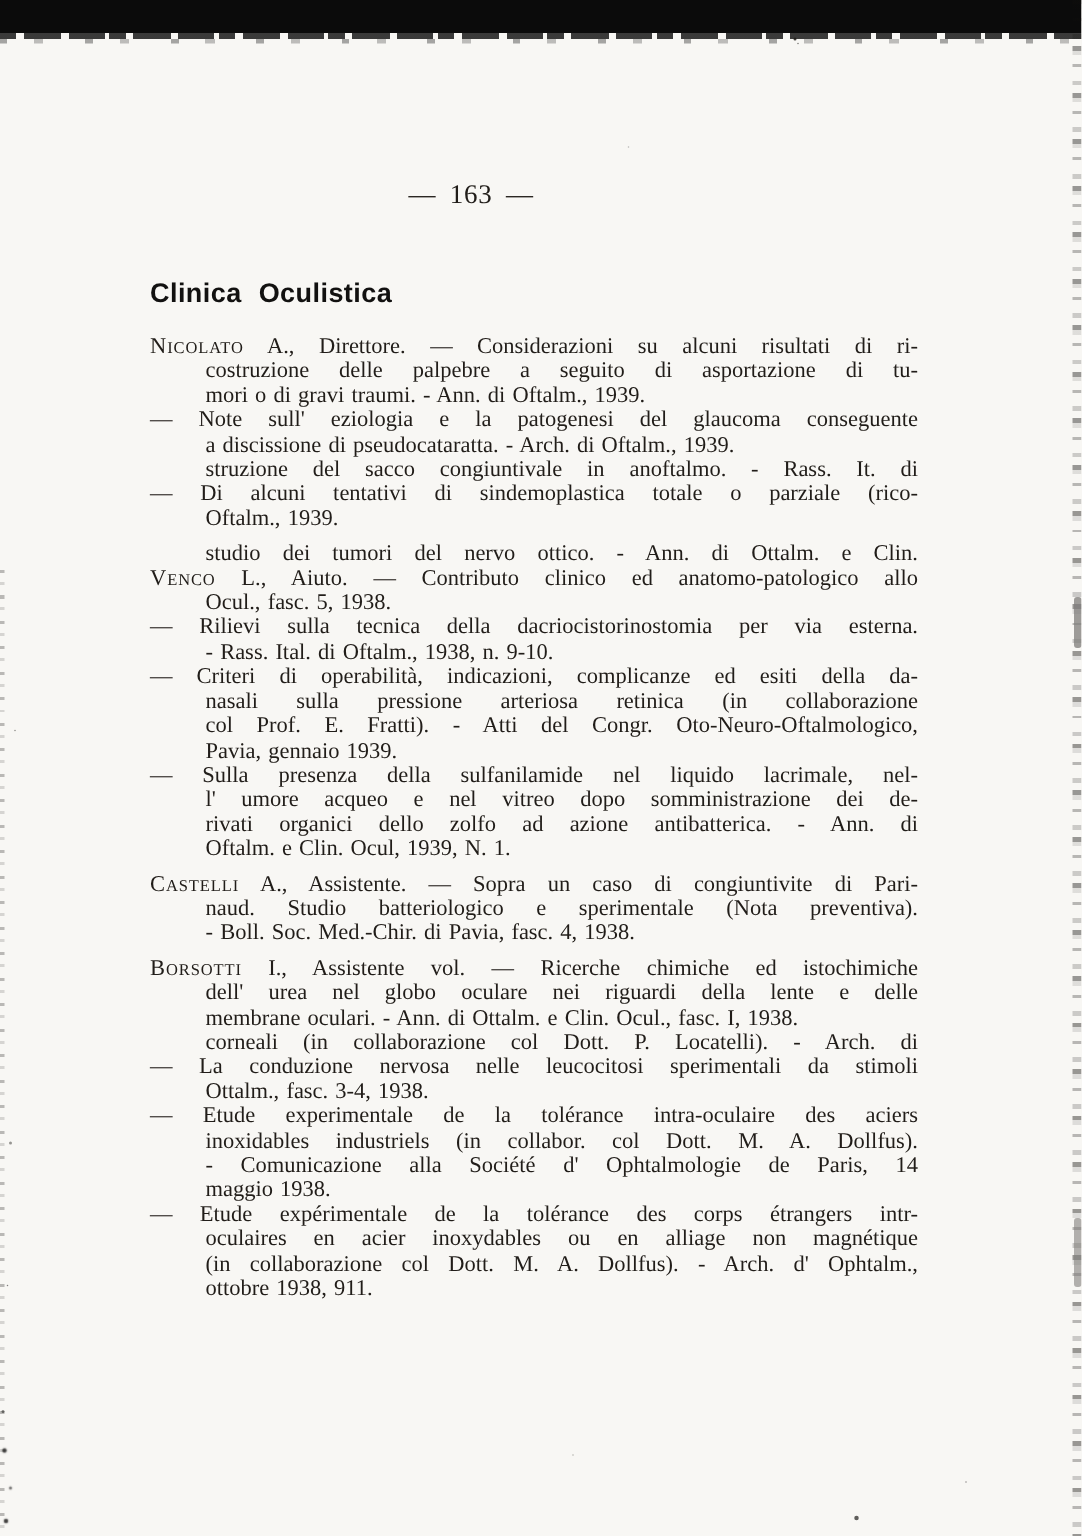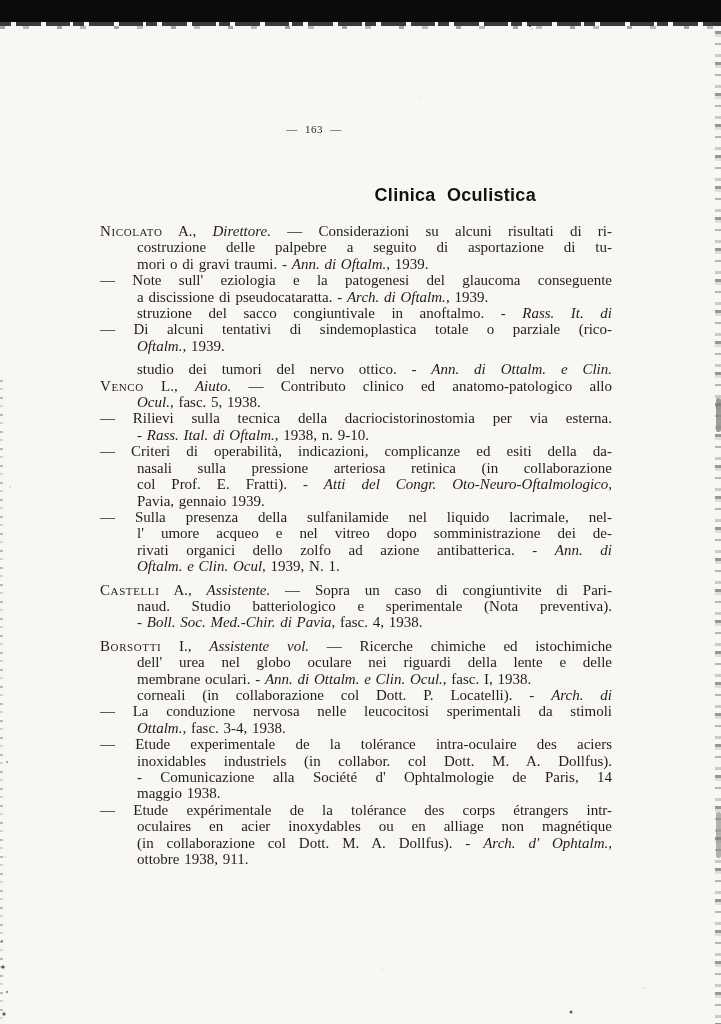--- a/index.html
+++ b/index.html
@@ -73,45 +73,45 @@
       6px 991px 1px 0 rgba(12,11,10,.65),
       3px 1013px 1px 0.5px rgba(12,11,10,.8),
       1px 940px 0 0 rgba(12,11,10,.5);
   }
 
   
   .text-block {
     position: absolute; left: 100px; top: 121px; width: 512px;
   }
   .page-number {
-    font-size: 11px; line-height: 17px;
+    font-size: 18px; line-height: 17px;
     text-align: center; padding-right: 84px;
     word-spacing: 4px; letter-spacing: .5px;
   }
   .title {
     margin: 47px 0 0 0;
     font-family: "Liberation Sans", sans-serif;
     font-weight: bold; font-size: 18px; line-height: 20px;
-    text-align: right; padding-right: 76px;
+    text-align: left; padding-right: 76px;
     word-spacing: 6px; letter-spacing: .3px;
     color: #121110;
   }
   .bibliography { margin-top: 18px; font-size: 15px; }
   .entry { margin: 0; }
   .entry.new-author { margin-top: 7px; }
   .entry:first-child { margin-top: 0; }
   .line {
     line-height: 16.4px;
     text-align: justify; text-align-last: justify;
     word-spacing: 1px;
   }
   .line.cont { padding-left: 37px; }
   .line.last { text-align-last: left; }
   .seg-sc { font-variant: small-caps; letter-spacing: .6px; }
-  .seg-i { font-style: italic; }
+  .seg-i { }
 </style>
 </head>
 <body>
 
 <div class="paper">
   <div class="scan-bar"></div>
   <div class="scan-right"></div>
   <div class="scan-left"></div>
   <div class="specks"></div>
 

